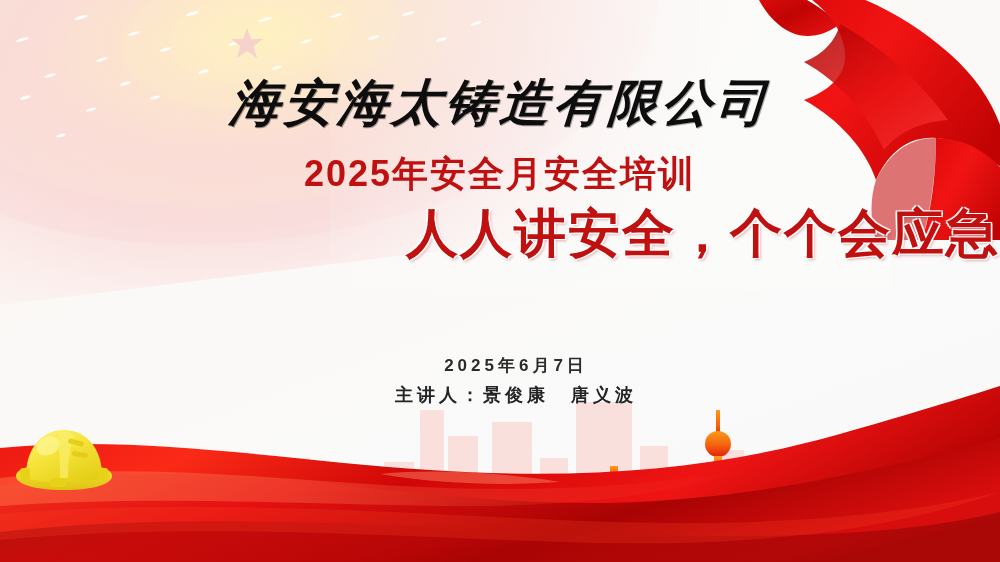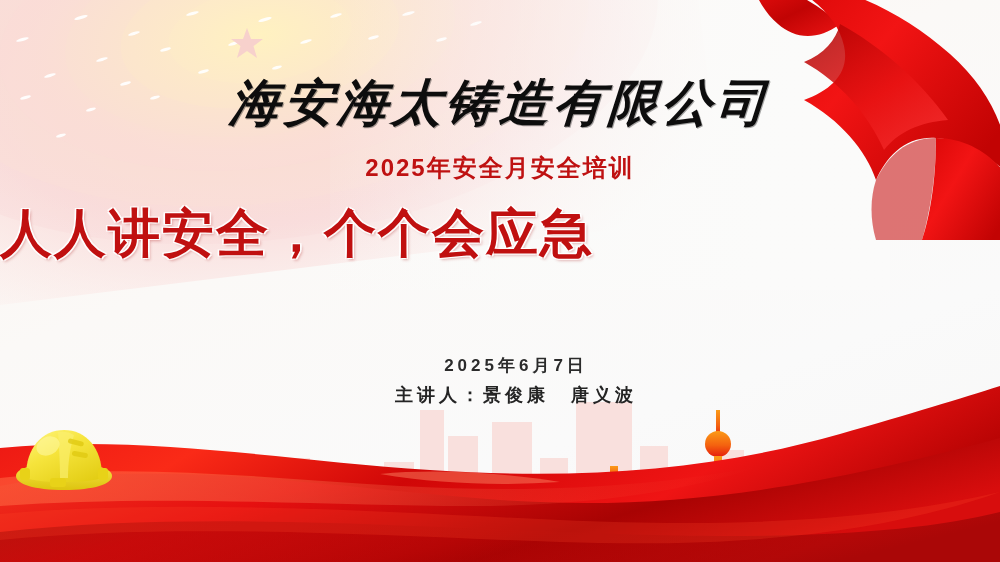--- a/index.html
+++ b/index.html
@@ -50,24 +50,24 @@
   .company{
     position:absolute;left:0;right:0;top:78px;text-align:center;
     font-family:"DejaVu Serif","Liberation Serif",serif;
     font-size:50px;font-weight:700;font-style:italic;color:#0d0d0d;
     letter-spacing:4px;line-height:1;
     text-shadow:1px 1px 0 rgba(0,0,0,.35);
     transform:skewX(-4deg);
   }
   .subtitle{
     position:absolute;left:0;right:0;top:156px;text-align:center;
-    font-size:24px;font-weight:700;color:#bf1111;letter-spacing:2px;line-height:1;
+    font-size:36px;font-weight:700;color:#bf1111;letter-spacing:2px;line-height:1;
   }
   .slogan{
-    position:absolute;left:0;right:0;top:207px;text-align:left;
+    position:absolute;left:0;right:0;top:207px;text-align:right;
     font-size:52px;font-weight:700;color:#c01010;letter-spacing:2px;line-height:1;
     text-shadow:
       -1.4px -1.4px 0 rgba(255,255,255,.9),
        1.4px -1.4px 0 rgba(255,255,255,.9),
       -1.4px  1.4px 0 rgba(255,255,255,.9),
        1.4px  1.4px 0 rgba(255,255,255,.9),
        2px 2px 3px rgba(160,0,0,.30);
   }
   .tagline{
     position:absolute;left:0;right:0;top:290px;text-align:center;

